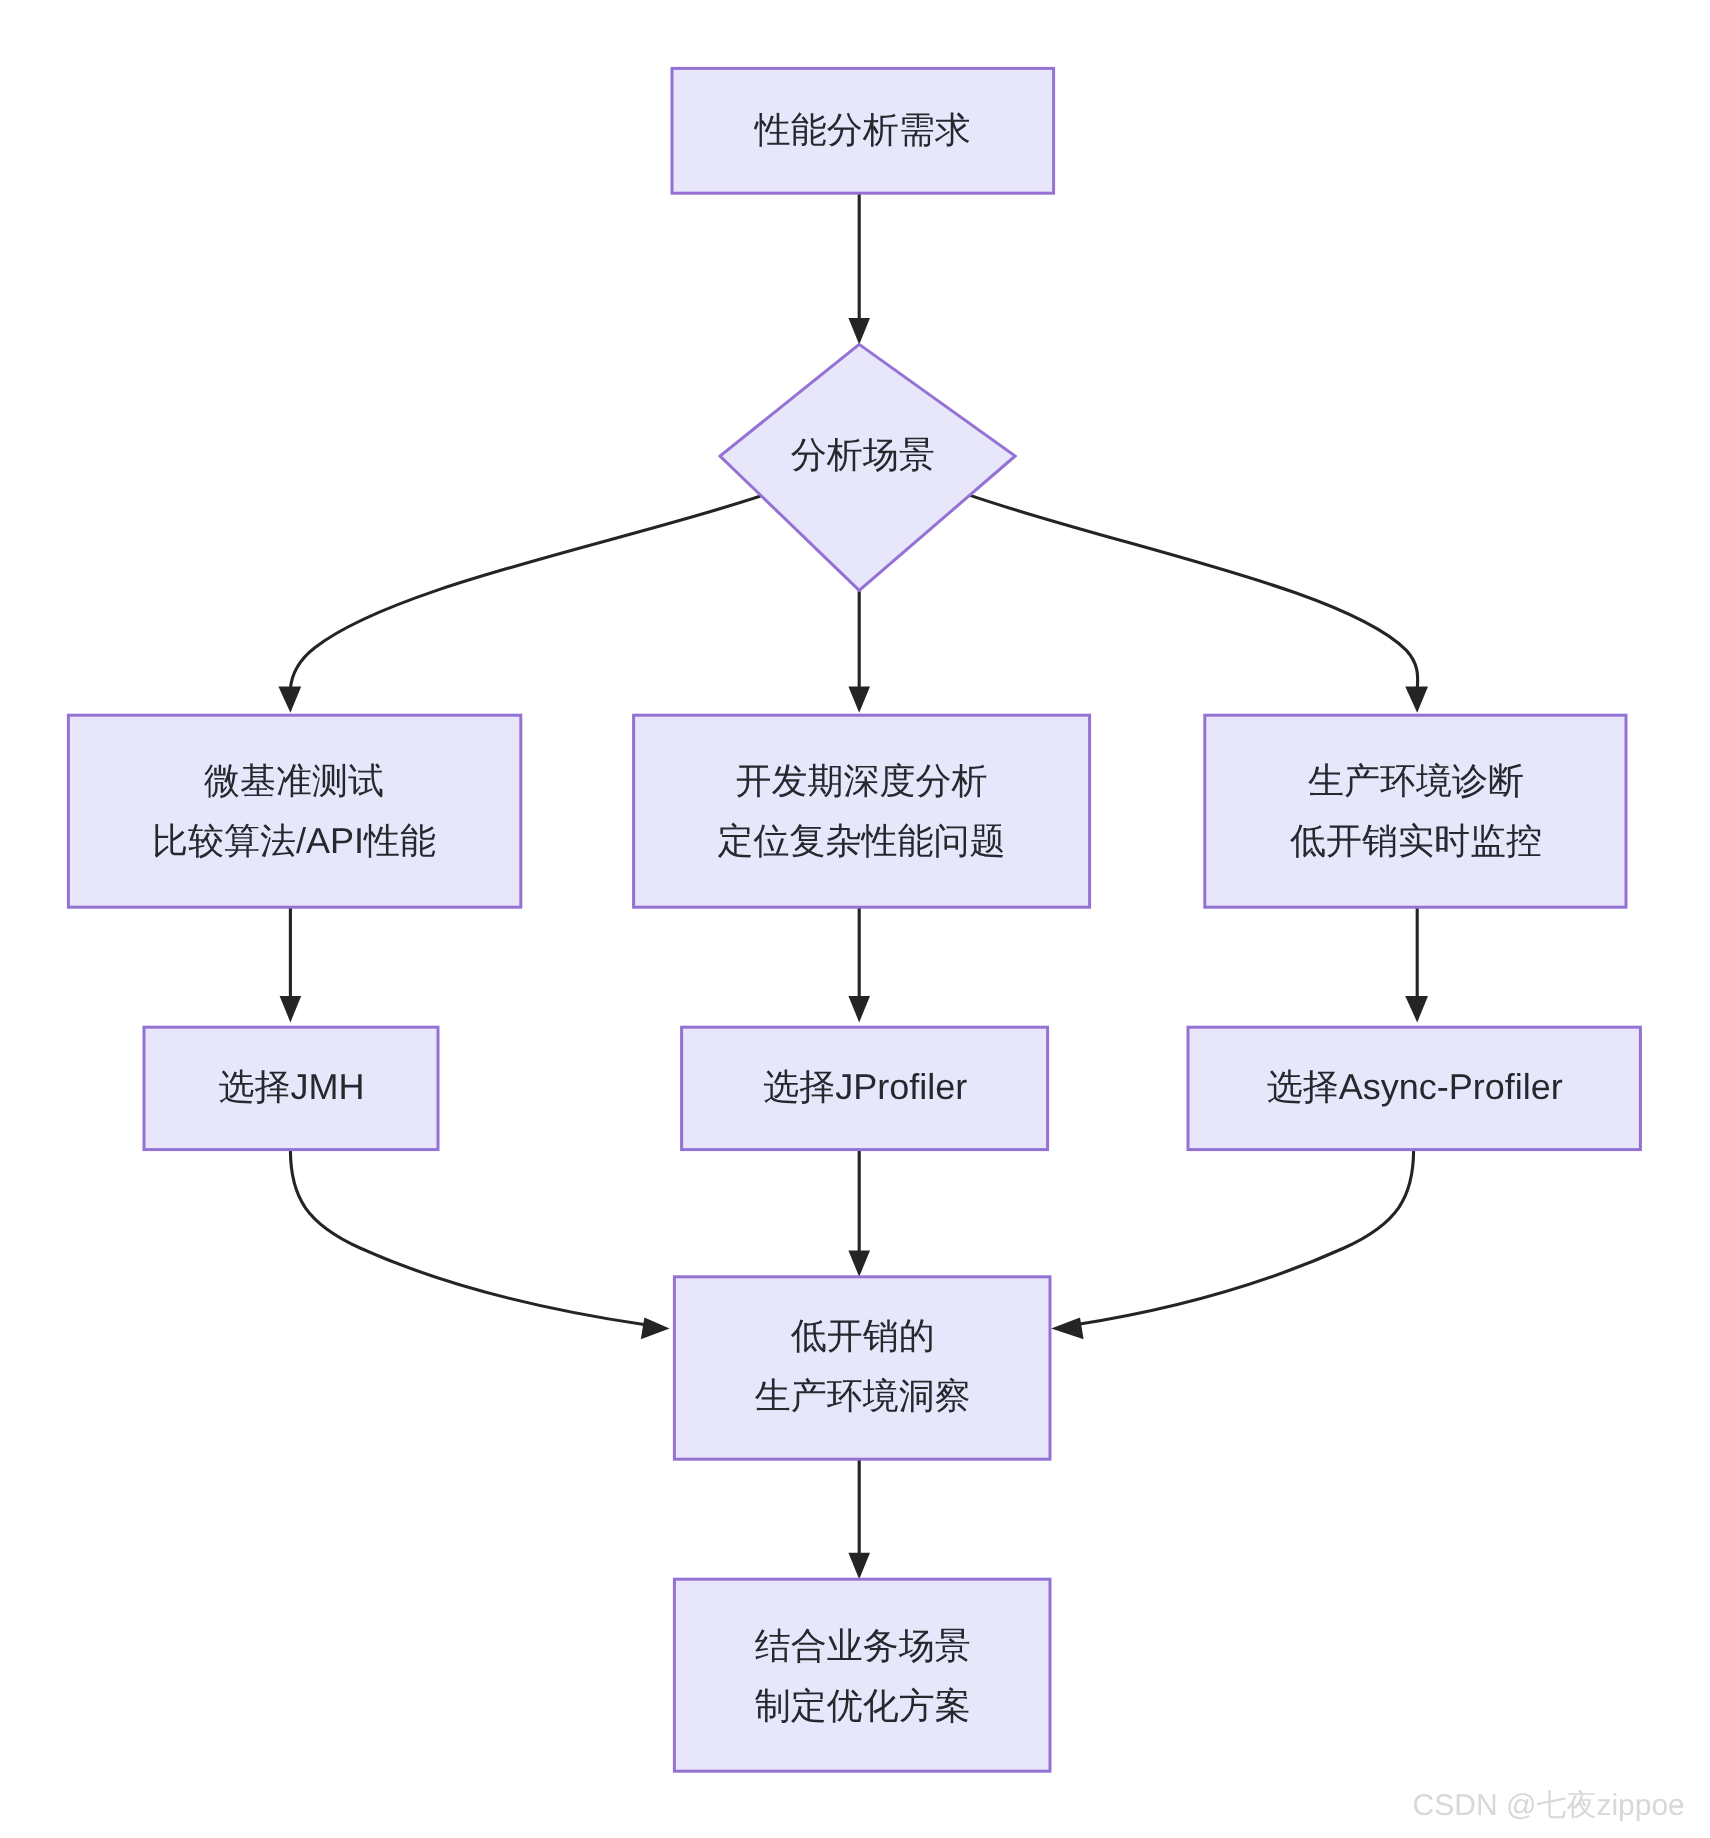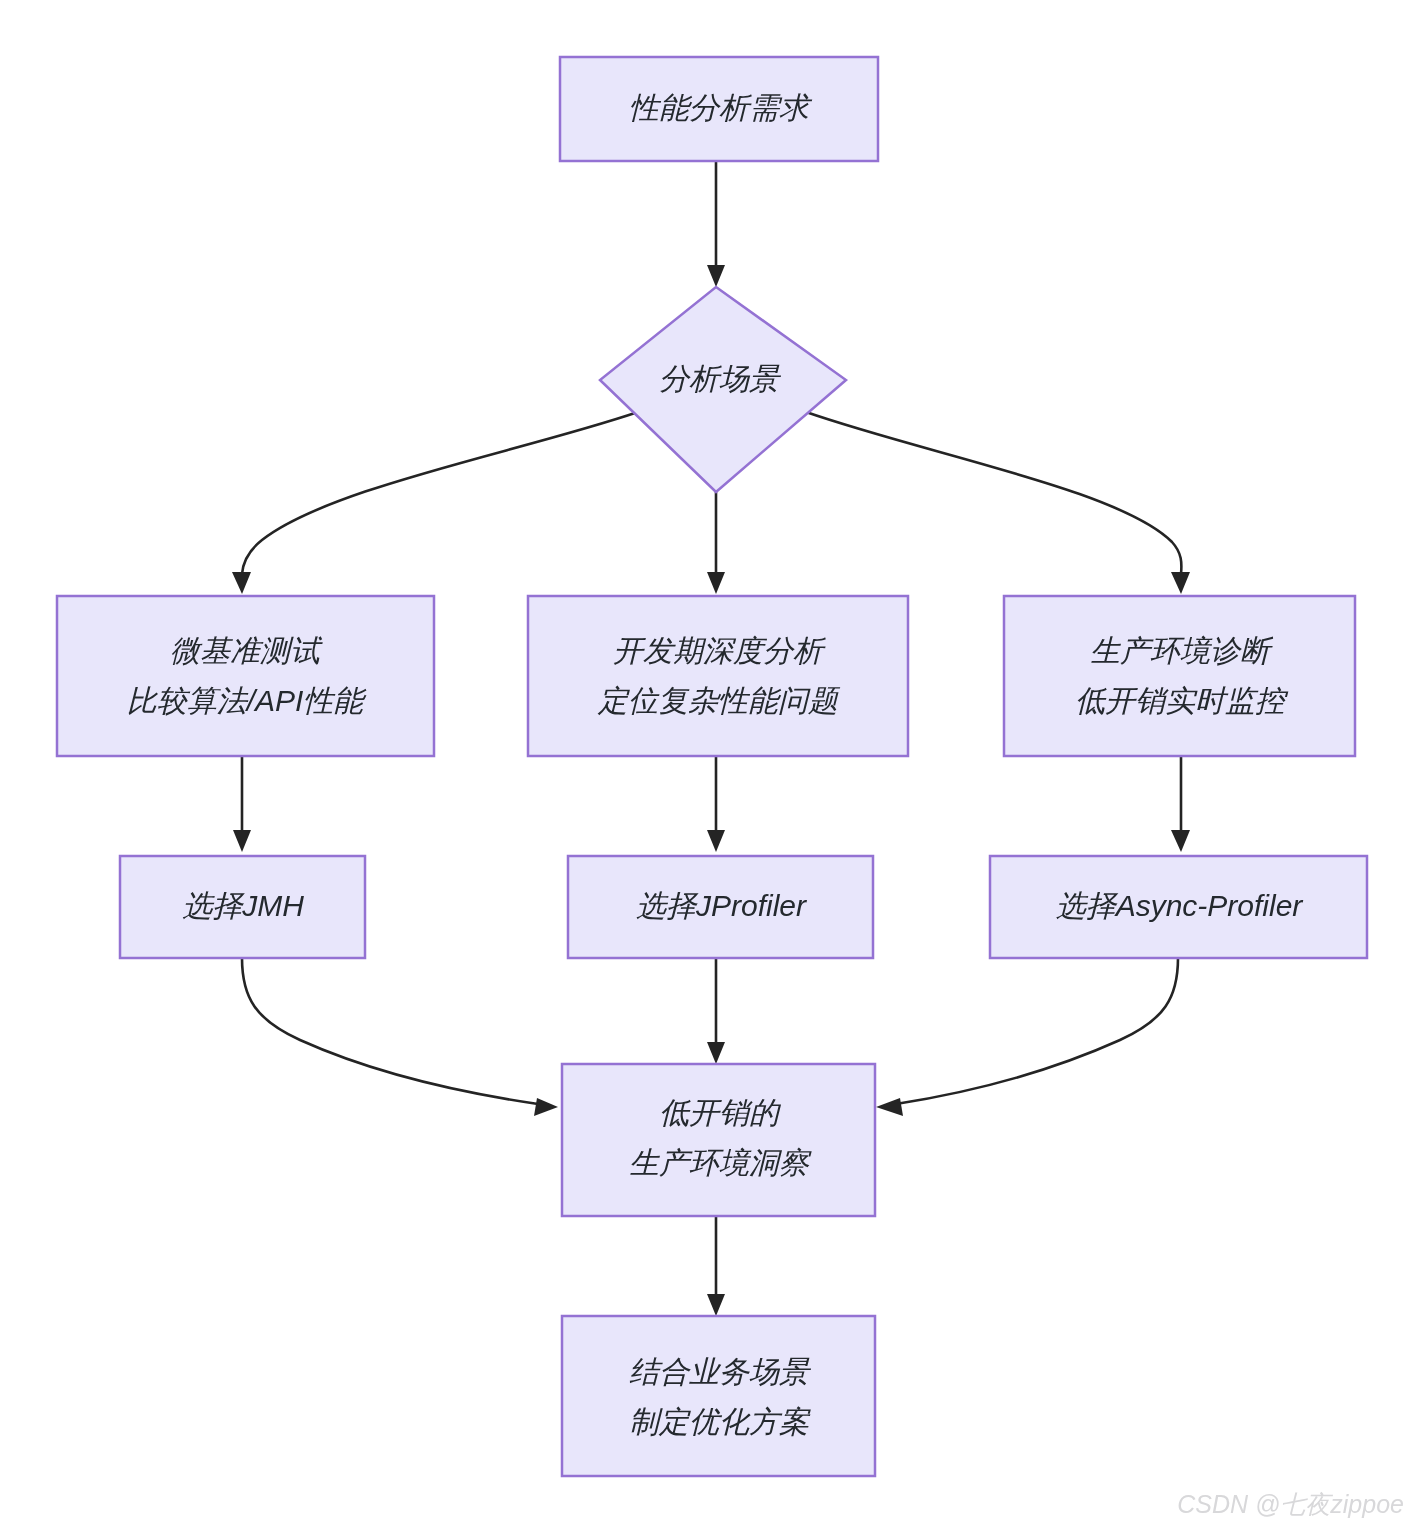--- a/index.html
+++ b/index.html
@@ -10,21 +10,20 @@
   }
   body {
     font-family: "Liberation Sans", "DejaVu Sans", sans-serif;
   }
   #diagram-root {
     position: relative;
     width: 1425px;
     height: 1532px;
     background: #ffffff;
     overflow: hidden;
-    font-style: italic;
   }
   svg.flow {
     display: block;
     width: 1425px;
     height: 1532px;
   }
   .node-shape {
     fill: #e8e6fb;
     stroke: #9472d3;
     stroke-width: 2.5;

